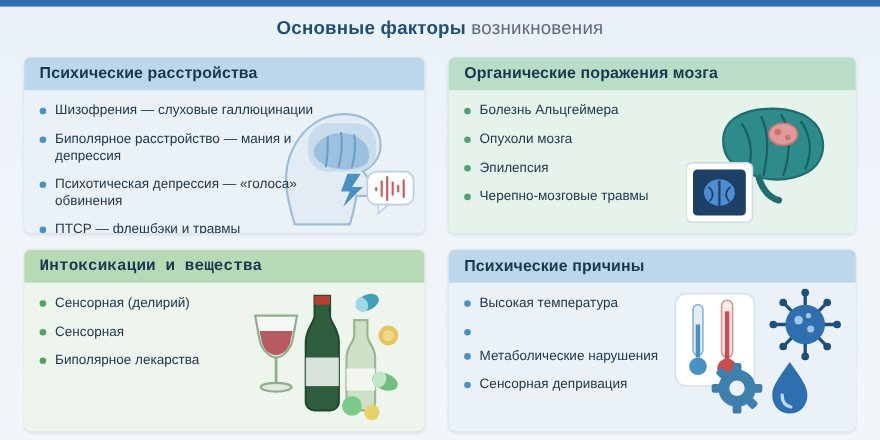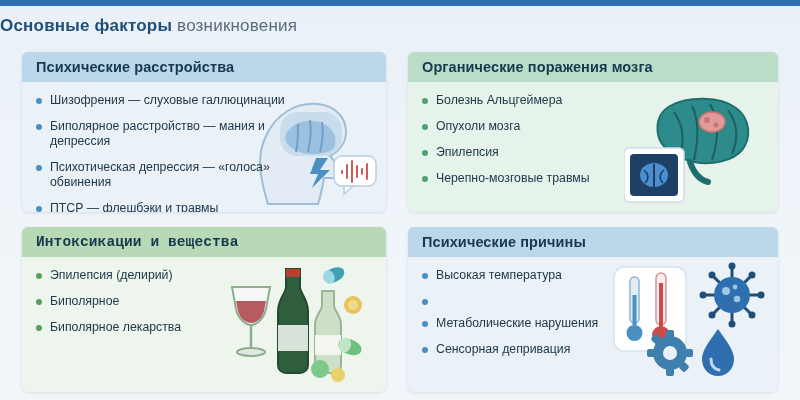--- a/index.html
+++ b/index.html
@@ -26,21 +26,21 @@
     left: 0;
     width: 800px;
     height: 6px;
     background: #2f6fb0;
   }
   .title {
     position: absolute;
     top: 16px;
     left: 0;
     width: 800px;
-    text-align: left;
+    text-align: center;
     font-size: 17px;
     color: #5c6b7a;
     letter-spacing: .2px;
   }
   .title b {
     color: #1f4e79;
     font-weight: bold;
   }
   .grid {
     position: absolute;
@@ -281,25 +281,25 @@
               <ellipse cx="138" cy="84" rx="12" ry="7.5" transform="rotate(20 138 84)" fill="#6fc07f"></ellipse>
               <ellipse cx="133" cy="82" rx="6" ry="7.5" transform="rotate(20 133 82)" fill="#bfe6c6"></ellipse>
               <circle cx="108" cy="106" r="9" fill="#7cc98a"></circle>
               <circle cx="126" cy="112" r="7" fill="#e8d06a"></circle>
             </g>
           </svg>
         </div>
 
         <div class="bullet-row">
           <span class="dot"></span>
-          <span class="btext">Эпилепсия (делирий)</span>
-        </div>
-        <div class="bullet-row">
-          <span class="dot"></span>
-          <span class="btext">Биполярное</span>
+          <span class="btext">Сенсорная (делирий)</span>
+        </div>
+        <div class="bullet-row">
+          <span class="dot"></span>
+          <span class="btext">Сенсорная</span>
         </div>
         <div class="bullet-row">
           <span class="dot"></span>
           <span class="btext">Биполярное лекарства</span>
         </div>
       </div>
     </div>
 
     <div class="card" id="card4">
       <div class="card-head">Психические причины</div>

